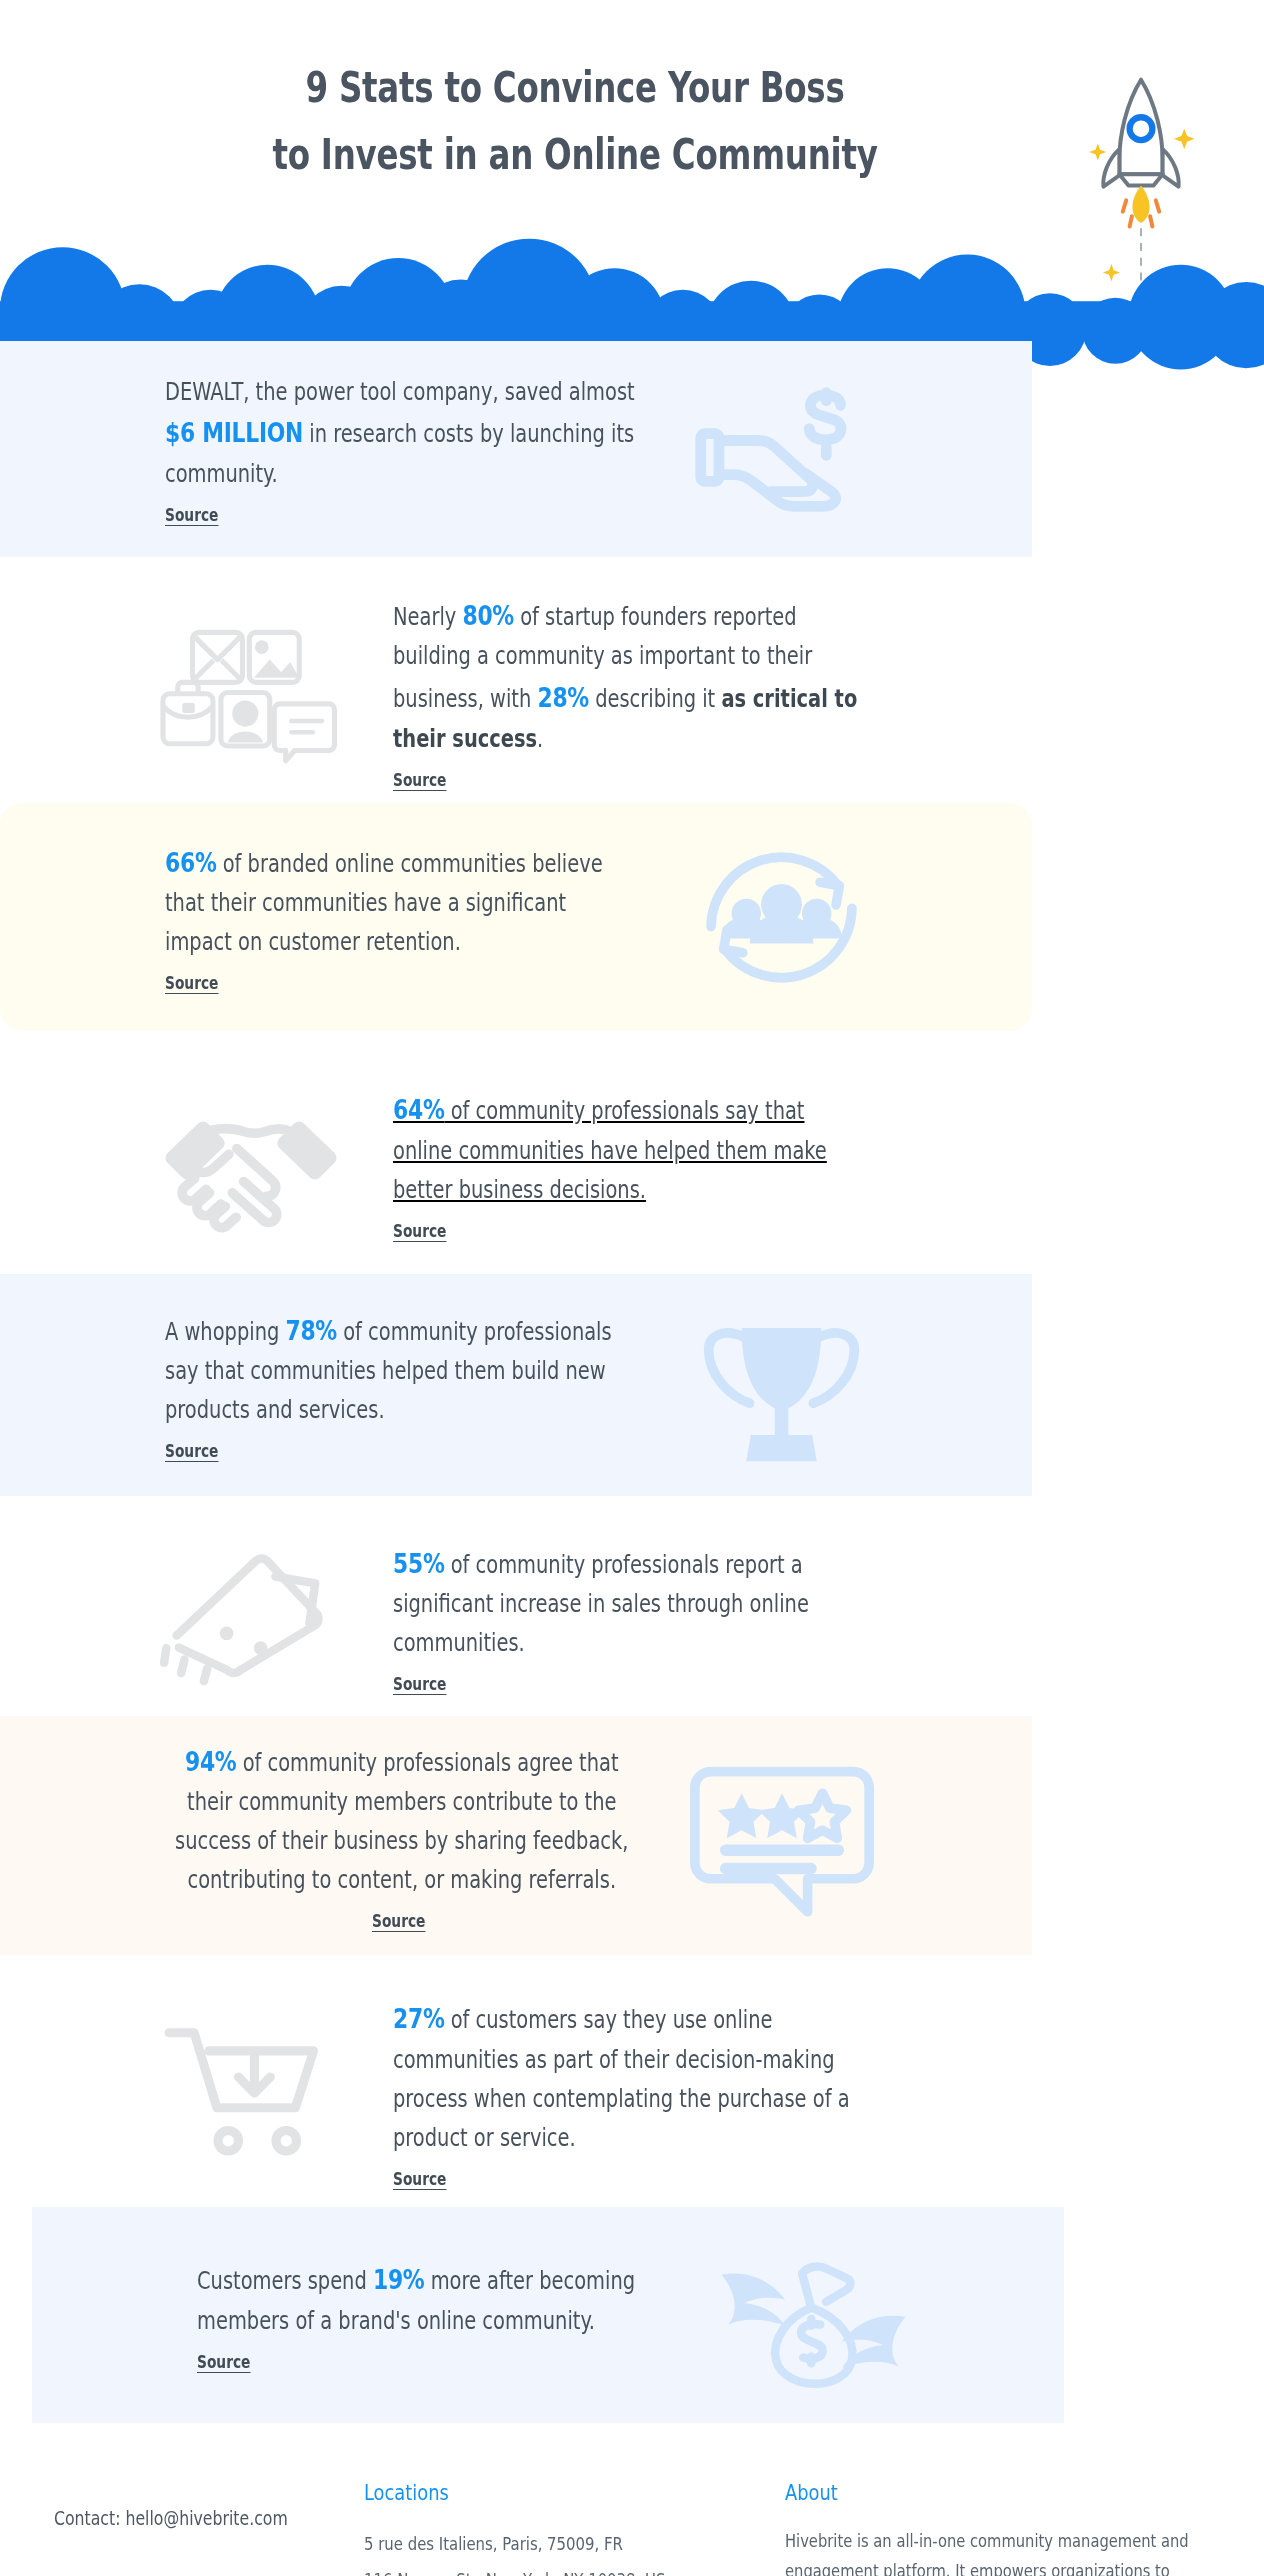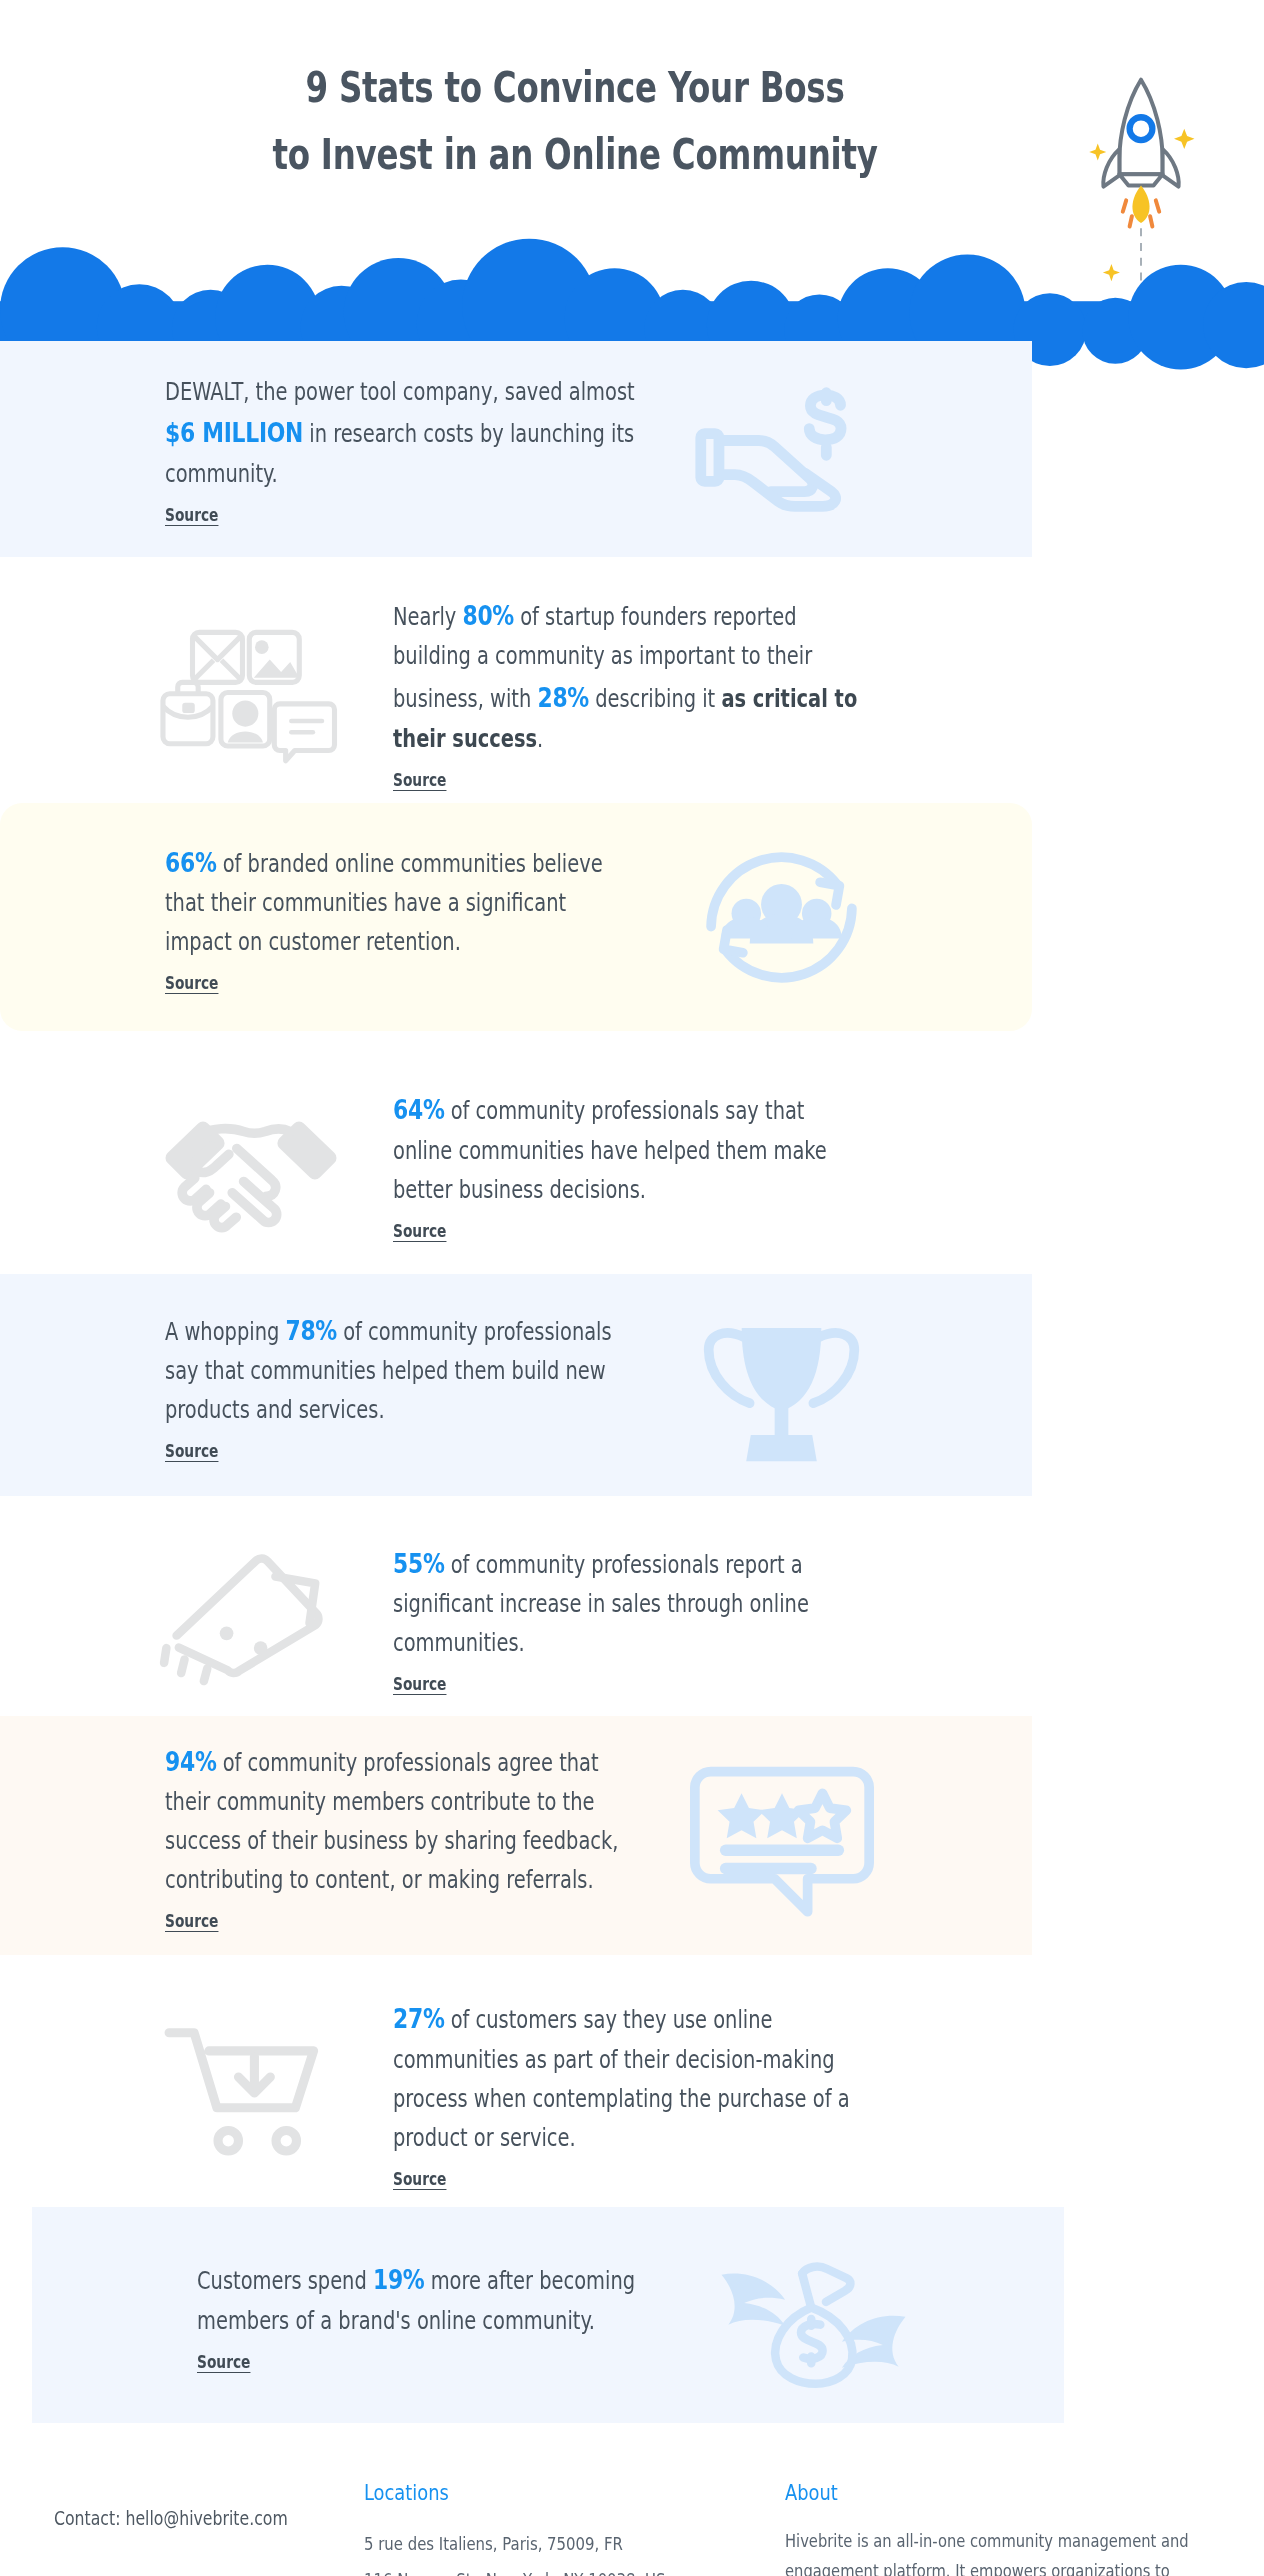--- a/index.html
+++ b/index.html
@@ -60,21 +60,21 @@
   
   .stat-row {
     position: relative;
     width: 1032px;
     display: flex;
     align-items: center;
   }
   .stat-row.bg-blue   { background: #f1f6fe; }
   .stat-row.bg-white  { background: #ffffff; margin-top: 24px; }
   .stat-row.bg-yellow { background: #fffdf0; border-radius: 22px; }
-  .stat-row.bg-cream  { background: #fef9f3; }
+  .stat-row.bg-cream  { background: #fef9f3; text-align: center; }
 
   .stat-inner {
     width: 1265px;
     display: flex;
     align-items: center;
     padding: 0 131px;
   }
   .stat-inner.text-left  { flex-direction: row; }
   .stat-inner.text-right { flex-direction: row; }
 
@@ -324,21 +324,21 @@
         <path d="M94 186 c0 -34 26 -52 56 -52 s56 18 56 52 z"></path>
         <circle cx="88" cy="133" r="26"></circle>
         <path d="M44 177 c0 -26 20 -38 44 -38 s44 12 44 38 z"></path>
         <circle cx="212" cy="133" r="26"></circle>
         <path d="M168 177 c0 -26 20 -38 44 -38 s44 12 44 38 z"></path>
       </g>
     </svg>
           </div>
         </div>
       </div>
-      <div class="stat-row bg-white" style="min-height: 219px;">
+      <div class="stat-row bg-white" style="min-height: 219px; text-decoration: underline;">
         <div class="stat-inner text-right">
           <div class="stat-icon">
     <svg width="188" height="142" viewBox="0 0 330 250">
       <g fill="#e2e3e4">
         <path d="M18 104 L72 52 a12 12 0 0 1 17 0 l26 26 a12 12 0 0 1 0 17 l-54 52 a12 12 0 0 1 -17 0 l-26 -26 a12 12 0 0 1 0 -17 z"></path>
         <path d="M312 104 L258 52 a12 12 0 0 0 -17 0 l-26 26 a12 12 0 0 0 0 17 l54 52 a12 12 0 0 0 17 0 l26 -26 a12 12 0 0 0 0 -17 z"></path>
       </g>
       <g fill="none" stroke="#e2e3e4" stroke-width="17" stroke-linecap="round" stroke-linejoin="round">
         <path d="M78 70 c18 -10 50 -12 74 -4 c12 4 26 4 38 0 c16 -6 32 -6 44 0"></path>
         <path d="M96 92 l-24 22 c-12 11 -2 26 12 24 c8 -1 14 -6 20 -12 l22 -20"></path>

